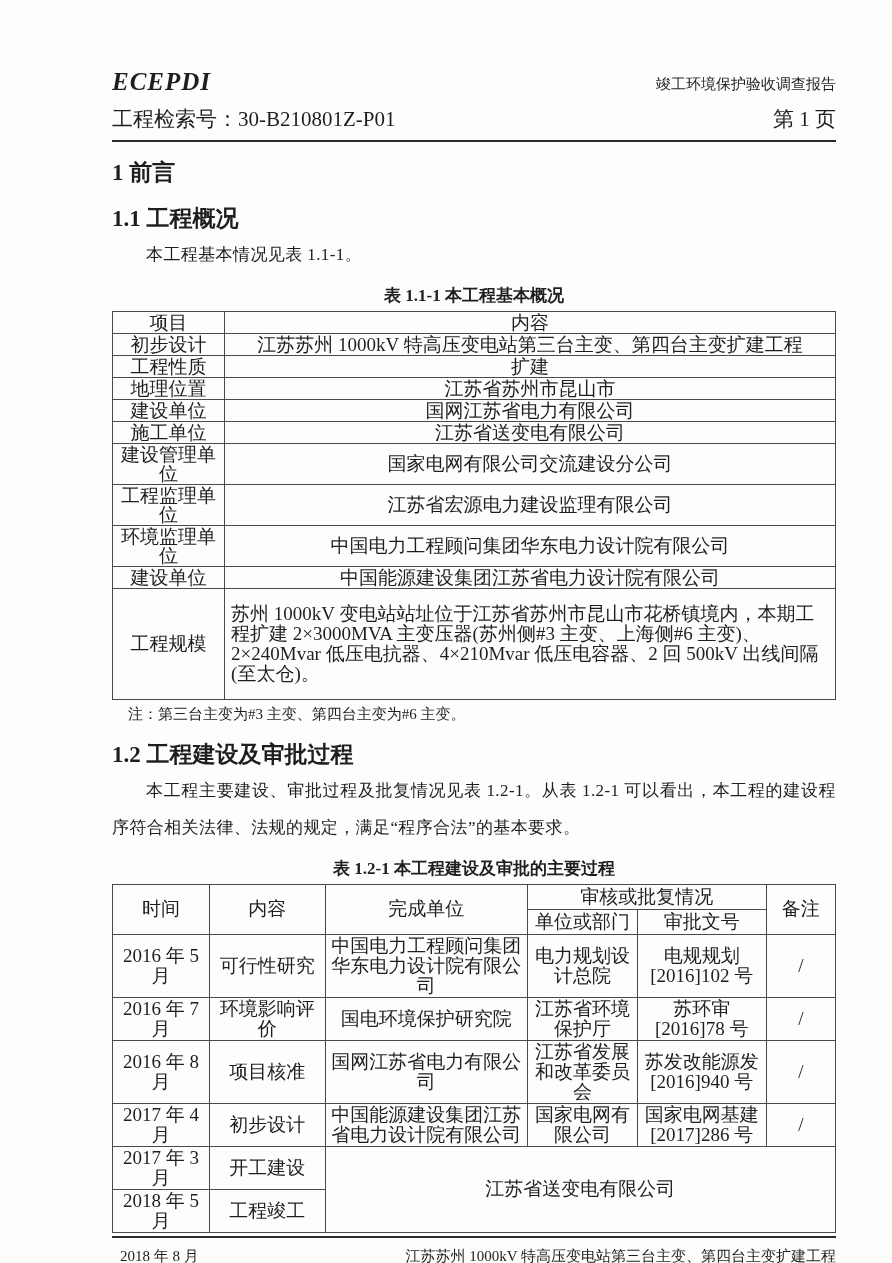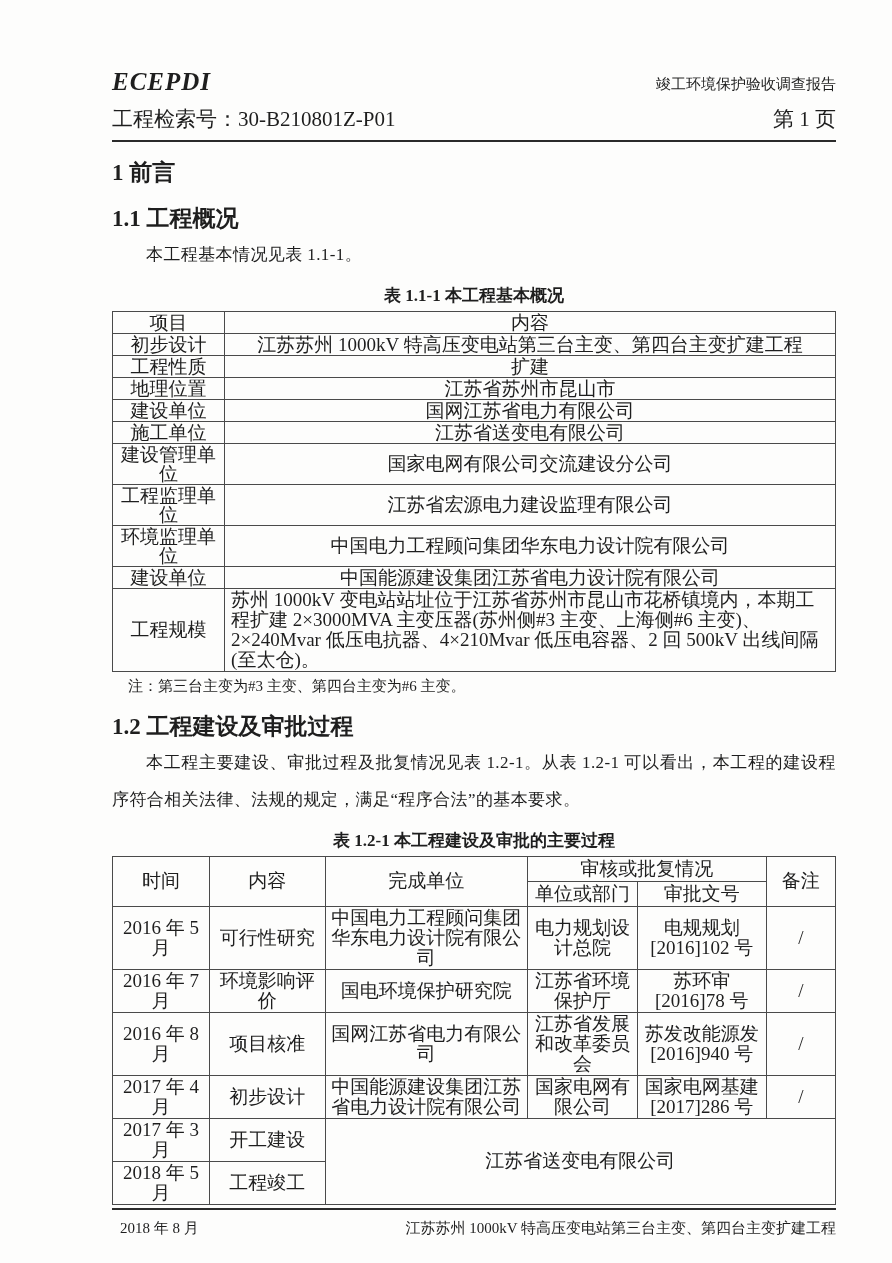--- a/index.html
+++ b/index.html
@@ -32,21 +32,21 @@
 
   
   table{border-collapse:collapse;width:100%;table-layout:fixed;}
   td,th{
     border:1px solid #4a4a4a;
     font-size:19px;font-weight:normal;
     text-align:center;vertical-align:middle;
     padding:1px 4px;line-height:19px;
   }
   .t1 td{height:19px;}
-  .t1 .scale-cell{text-align:left;line-height:20px;padding:1px 6px;}
+  .t1 .scale-cell{text-align:left;line-height:20px;padding:15px 6px;}
   .t2 td{height:22px;line-height:20px;}
   .note{font-size:15px;margin:5px 0 0 16px;}
 
   
   .ftr-rule{border:none;border-top:2px solid #2b2b2b;margin:3px 0 0 0;}
   .footer{display:flex;justify-content:space-between;align-items:baseline;margin-top:9px;font-size:15px;}
   .footer .f-date{padding-left:8px;}
 </style>
 </head>
 <body>

